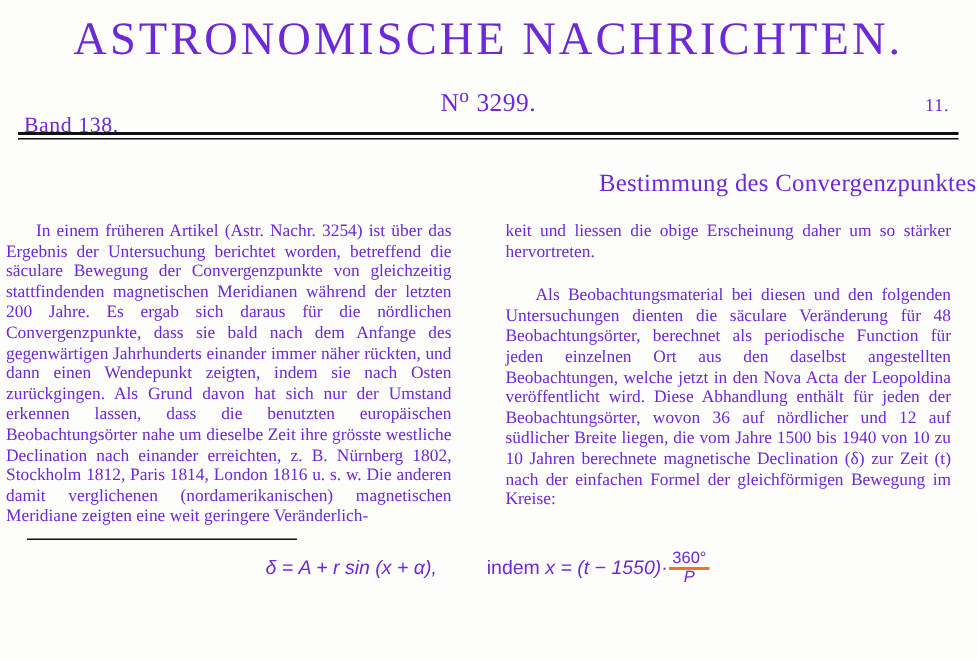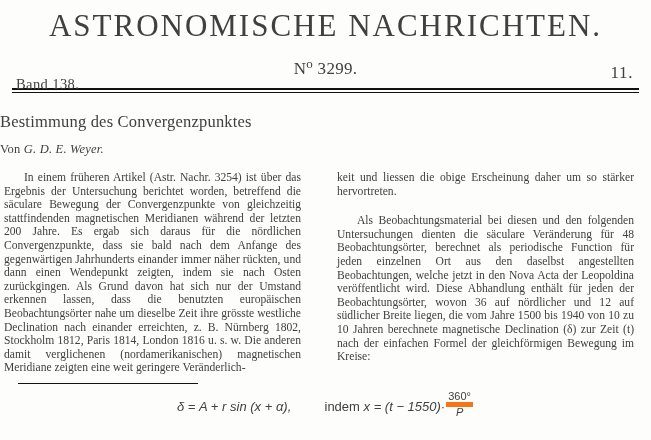--- a/index.html
+++ b/index.html
@@ -6,21 +6,21 @@
     margin: 0;
     padding: 0;
     background: #ffffff;
   }
   .page {
     position: relative;
     width: 651px;
     height: 440px;
     background: #fdfdfb;
     font-family: "Liberation Serif", serif;
-    color: #404040;
+    color: #6d28d9;
     overflow: hidden;
   }
   .masthead {
     text-align: center;
     font-family: "Liberation Serif", serif;
     font-size: 31px;
     letter-spacing: 2.0px;
     font-weight: normal;
     padding-top: 8px;
     white-space: nowrap;
@@ -48,35 +48,35 @@
     letter-spacing: 0.3px;
   }
   .issue-center .sup {
     font-size: 13px;
     vertical-align: 0.45em;
   }
   .issue-right {
     position: absolute;
     right: 18px;
     top: 7px;
-    font-size: 17px;
+    font-size: 12px;
     letter-spacing: 0.6px;
   }
   .rule-thick {
     border: none;
     border-top: 2.4px solid #111;
     margin: 6px 12px 0 12px;
   }
   .rule-thin {
     border: none;
     border-top: 1px solid #111;
     margin: 2px 12px 0 12px;
   }
   .title-block {
-    text-align: left;
+    text-align: right;
     margin-top: 18px;
   }
   .title-line {
     font-size: 16.5px;
     line-height: 22px;
     letter-spacing: 0.2px;
   }
   .byline {
     margin-top: 9px;
     font-size: 12.5px;
@@ -124,21 +124,21 @@
   .frac {
     display: inline-block;
     vertical-align: -0.55em;
     text-align: center;
     line-height: 1.05;
     font-size: 11px;
     margin: 0 1px;
   }
   .frac .num {
     display: block;
-    border-bottom: 5px solid #f97316;
+    border-bottom: 2px solid #f97316;
     padding: 0 2px;
   }
   .frac .den {
     display: block;
     padding: 0 2px;
     font-style: italic;
   }
   .gap { display: inline-block; width: 26px; }
 </style>
 </head>
@@ -155,23 +155,20 @@
       <span>3299.</span>
     </div>
     <div class="issue-right">11.</div>
   </div>
 
   <hr class="rule-thick">
   <hr class="rule-thin">
 
   <div class="title-block">
     <div class="title-line">Bestimmung des Convergenzpunktes</div>
-    <div class="byline">
-      <span>Von </span><i>G. D. E. Weyer.</i>
-    </div>
   </div>
 
   <div class="columns">
     <div class="col">
       <p class="indent">In einem früheren Artikel (Astr. Nachr. 3254) ist über das Ergebnis der Untersuchung berichtet worden, betreffend die säculare Bewegung der Convergenzpunkte von gleichzeitig stattfindenden magnetischen Meridianen während der letzten 200 Jahre. Es ergab sich daraus für die nördlichen Convergenzpunkte, dass sie bald nach dem Anfange des gegenwärtigen Jahrhunderts einander immer näher rückten, und dann einen Wendepunkt zeigten, indem sie nach Osten zurückgingen. Als Grund davon hat sich nur der Umstand erkennen lassen, dass die benutzten europäischen Beobachtungsörter nahe um dieselbe Zeit ihre grösste westliche Declination nach einander erreichten, z. B. Nürnberg 1802, Stockholm 1812, Paris 1814, London 1816 u. s. w. Die anderen damit verglichenen (nordamerikanischen) magnetischen Meridiane zeigten eine weit geringere Veränderlich-</p>
     </div>
     <div class="col">
       <p>keit und liessen die obige Erscheinung daher um so stärker hervortreten.</p>
       <p class="indent">Als Beobachtungsmaterial bei diesen und den folgenden Untersuchungen dienten die säculare Veränderung für 48 Beobachtungsörter, berechnet als periodische Function für jeden einzelnen Ort aus den daselbst angestellten Beobachtungen, welche jetzt in den Nova Acta der Leopoldina veröffentlicht wird. Diese Abhandlung enthält für jeden der Beobachtungsörter, wovon 36 auf nördlicher und 12 auf südlicher Breite liegen, die vom Jahre 1500 bis 1940 von 10 zu 10 Jahren berechnete magnetische Declination (δ) zur Zeit (t) nach der einfachen Formel der gleichförmigen Bewegung im Kreise:</p>
     </div>

